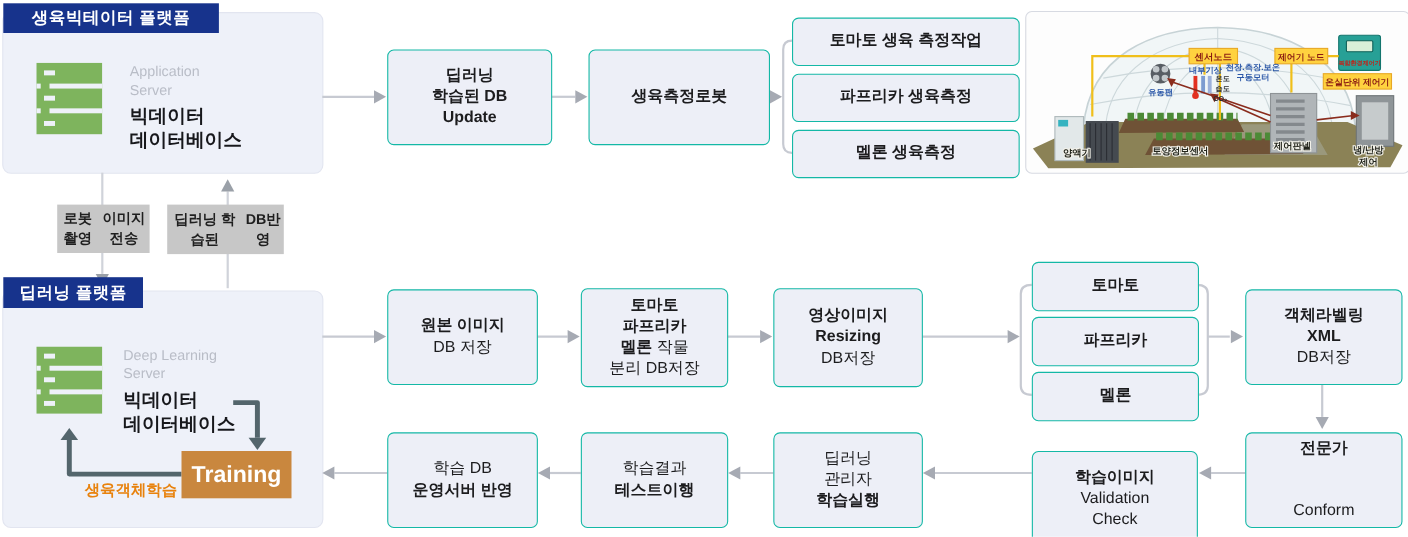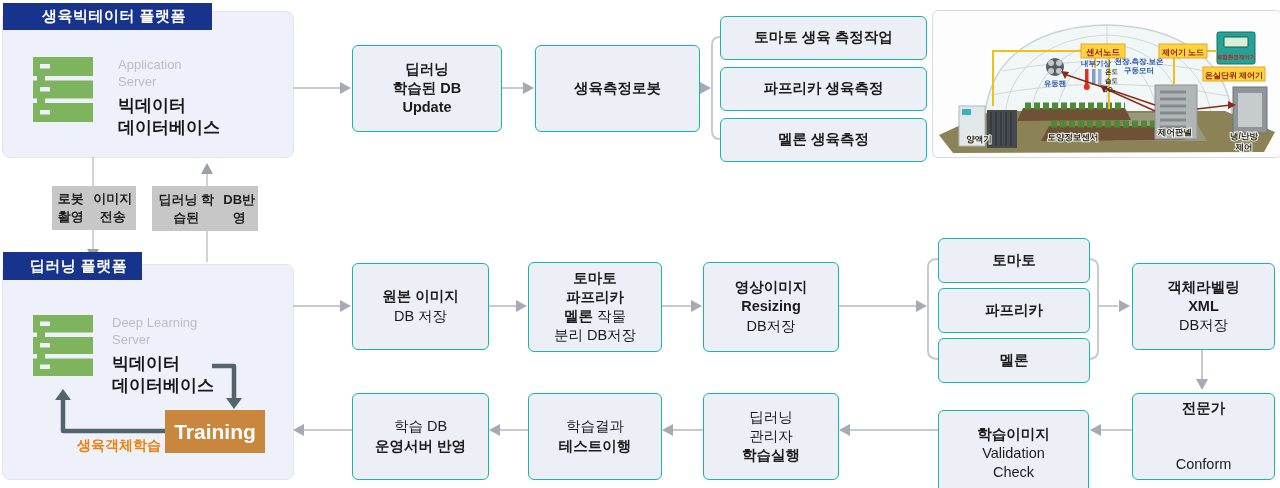--- a/index.html
+++ b/index.html
@@ -110,21 +110,21 @@
   </g>
   <g>
     <path d="M212,366 H234 V398" stroke="#53656c" stroke-width="4.5" fill="none" stroke-linejoin="round"></path>
     <polygon points="234,409 226,398 242,398" fill="#53656c"></polygon>
     <path d="M165,431 H63 V400" stroke="#53656c" stroke-width="4.5" fill="none" stroke-linejoin="round"></path>
     <polygon points="63,389 55,400 71,400" fill="#53656c"></polygon>
   </g>
 </svg>
 
 <div class="pcontainer" style="left:2px;top:11px;width:290px;height:145px;"></div>
-<div class="ptab" style="left:3px;top:3px;width:196px;height:27px;padding-left:13px;">생육빅테이터 플랫폼</div>
+<div class="ptab" style="left:3px;top:3px;width:196px;height:27px;">생육빅테이터 플랫폼</div>
 
 <div class="server-block" style="left:33px;top:57px;">
   <svg width="60" height="66" viewBox="0 0 60 66">
     <rect x="0" y="0" width="60" height="65" fill="#7eb45d"></rect>
     <rect x="12" y="19" width="48" height="4.5" fill="#eef1f9"></rect>
     <rect x="12" y="41.5" width="48" height="4.5" fill="#eef1f9"></rect>
     <rect x="0" y="19" width="4" height="4.5" fill="#eef1f9"></rect>
     <rect x="0" y="41.5" width="4" height="4.5" fill="#eef1f9"></rect>
     <rect x="7" y="7" width="10" height="4.5" fill="#eef1f9"></rect>
     <rect x="7" y="30" width="10" height="4.5" fill="#eef1f9"></rect>
@@ -249,21 +249,21 @@
 
     <text x="46" y="131" class="gh-ground">양액기</text>
     <text x="140" y="129" class="gh-ground">토양정보센서</text>
     <text x="242" y="124" class="gh-ground">제어판넬</text>
     <text x="311" y="128" class="gh-ground">냉/난방</text>
     <text x="311" y="139" class="gh-ground">제어</text>
   </svg>
 </div>
 
 <div class="pcontainer" style="left:2px;top:264px;width:290px;height:214px;"></div>
-<div class="ptab" style="left:3px;top:252px;width:127px;height:28px;padding-left:12px;">딥러닝 플랫폼</div>
+<div class="ptab" style="left:3px;top:252px;width:127px;height:28px;">딥러닝 플랫폼</div>
 
 <div class="server-block" style="left:33px;top:315px;">
   <svg width="60" height="62" viewBox="0 0 60 62">
     <rect x="0" y="0" width="60" height="61" fill="#7eb45d"></rect>
     <rect x="12" y="17.5" width="48" height="4.5" fill="#eef1f9"></rect>
     <rect x="12" y="39" width="48" height="4.5" fill="#eef1f9"></rect>
     <rect x="0" y="17.5" width="4" height="4.5" fill="#eef1f9"></rect>
     <rect x="0" y="39" width="4" height="4.5" fill="#eef1f9"></rect>
     <rect x="7" y="6.5" width="10" height="4.5" fill="#eef1f9"></rect>
     <rect x="7" y="28" width="10" height="4.5" fill="#eef1f9"></rect>

